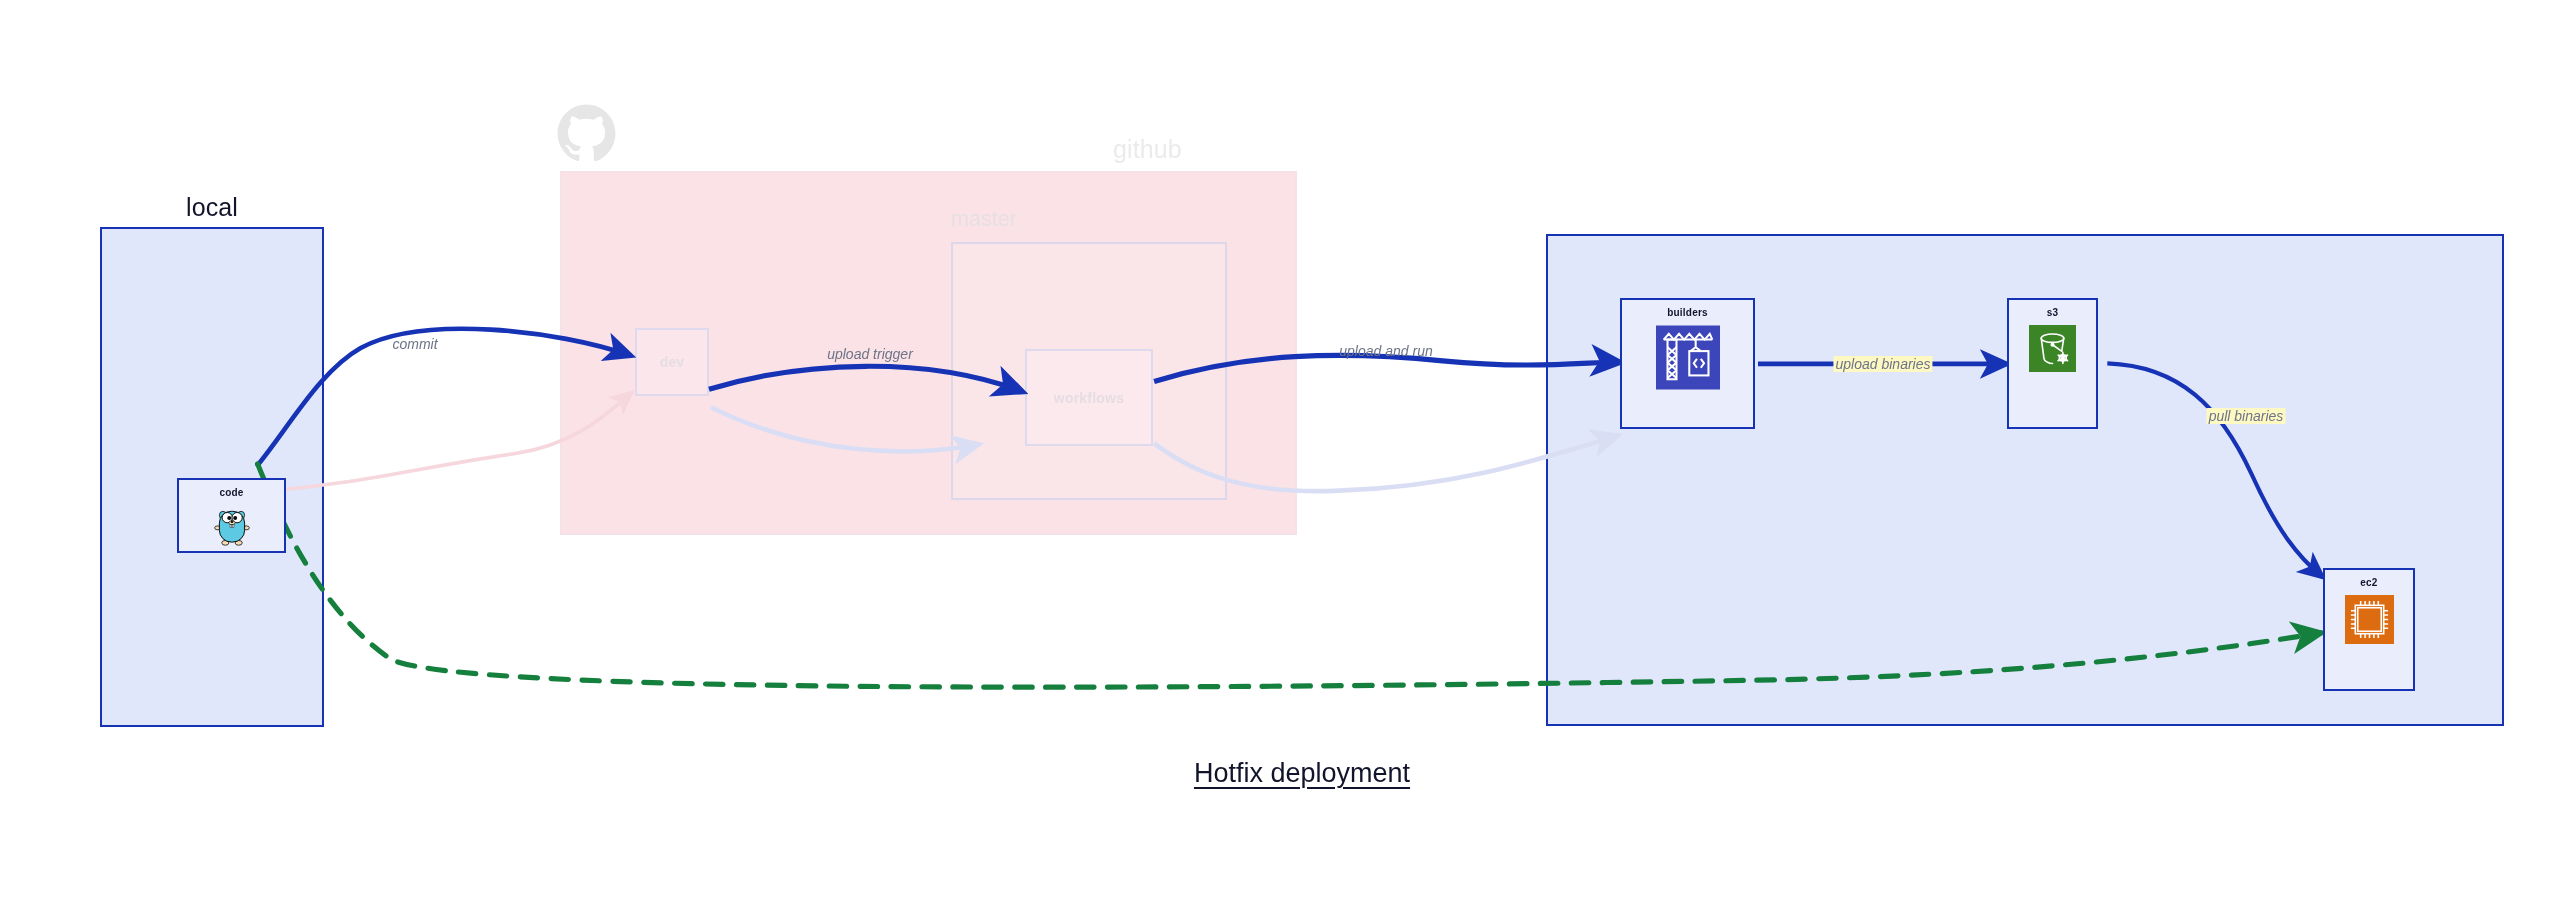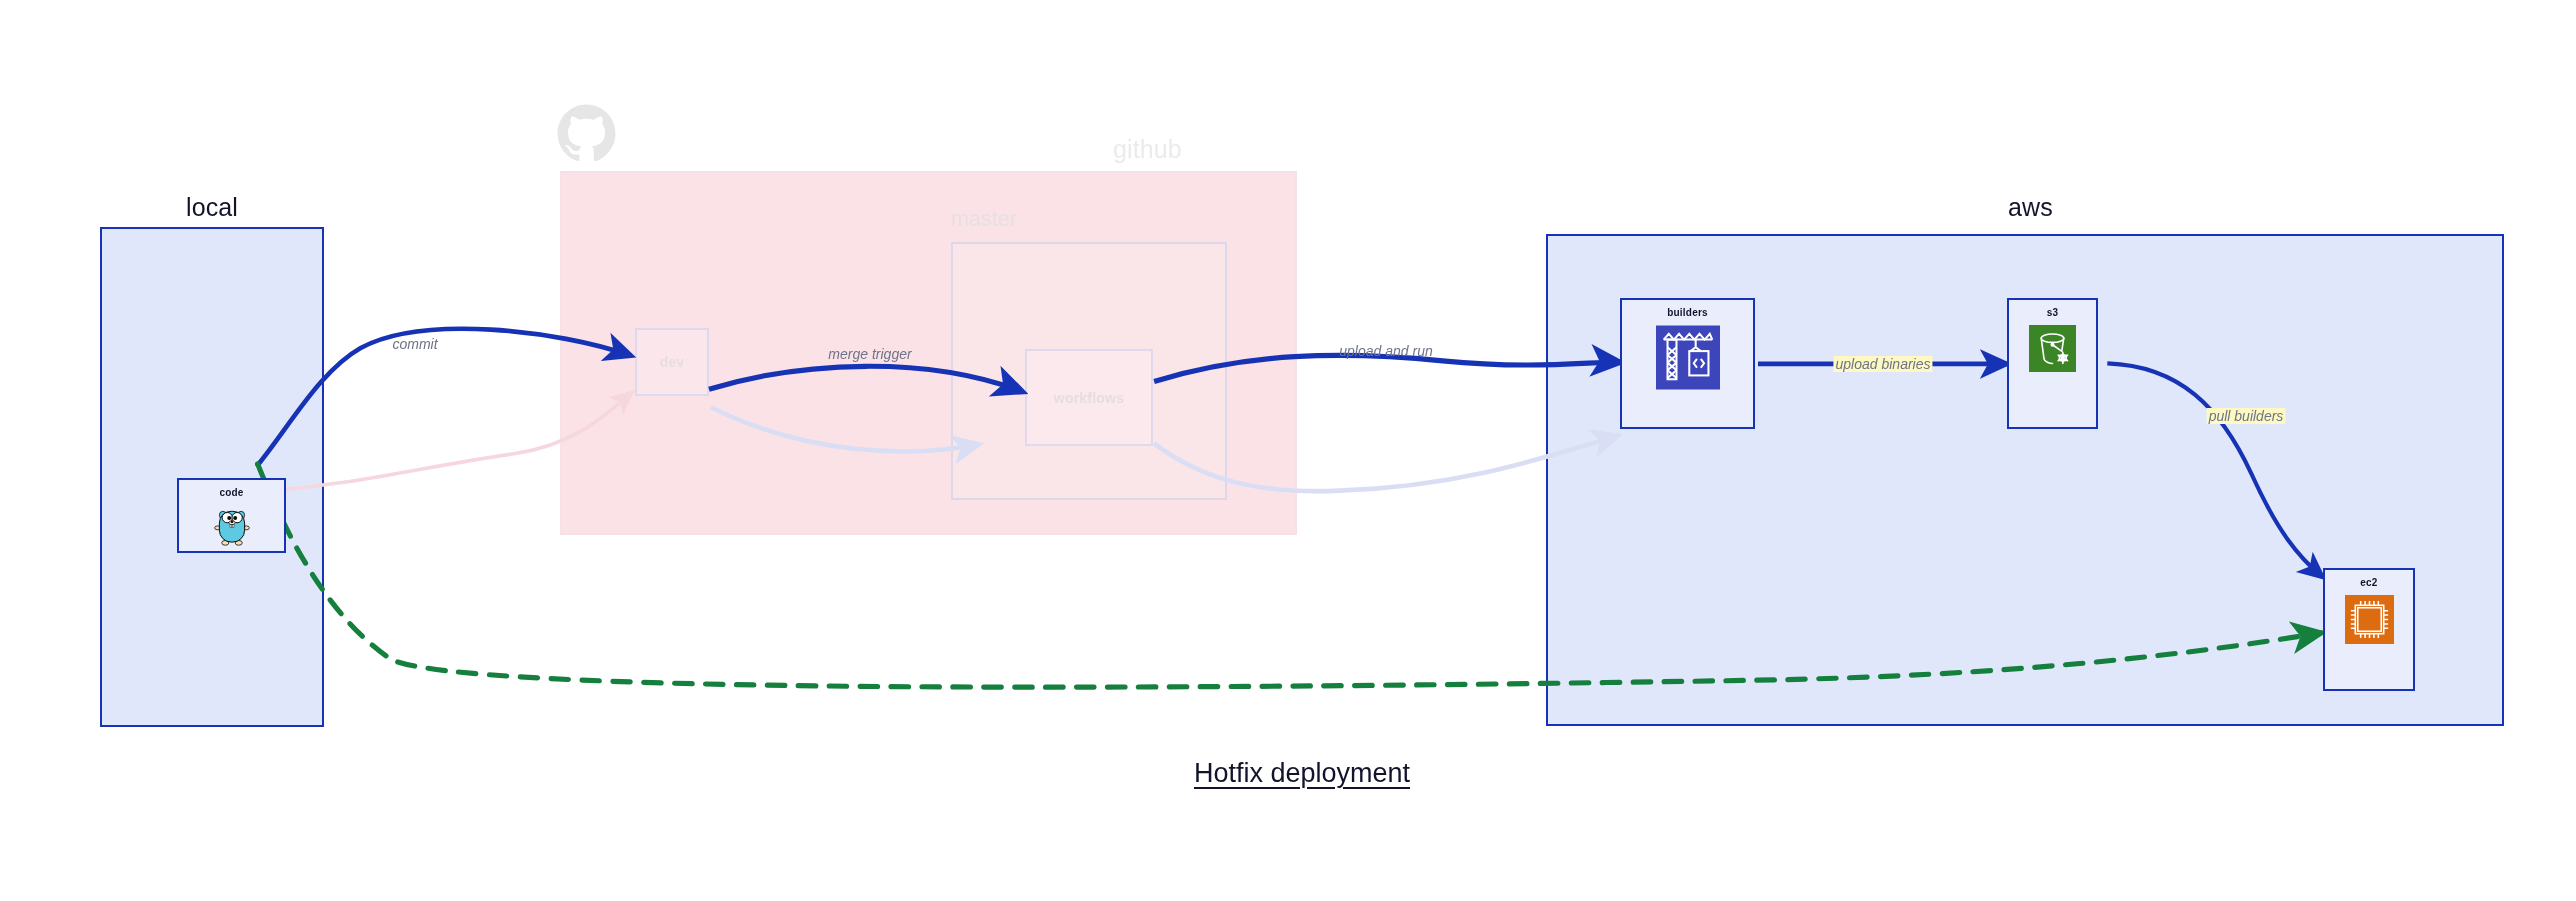--- a/index.html
+++ b/index.html
@@ -136,21 +136,20 @@
   <div class="subgroup-master" style="left:951px; top:242px; width:276px; height:258px;"></div>
 
   <div class="node ghost" style="left:635px; top:328px; width:74px; height:68px;">
     <span class="node-label">dev</span>
   </div>
 
   <div class="node ghost" style="left:1025px; top:349px; width:128px; height:97px;">
     <span class="node-label">workflows</span>
   </div>
 
-  <div class="group-title" style="left:1546px; top:193px; width:969px; text-align:center;">aws</div>
   <div class="group-box group-aws" style="left:1546px; top:234px; width:958px; height:492px;"></div>
 
   <svg class="layer" viewBox="0 0 5054 1750" width="2604" height="902">
     <defs>
       <marker id="arrow-blue" viewBox="0 0 12 12" refX="10" refY="6" markerWidth="7" markerHeight="7" orient="auto-start-reverse">
         <path d="M 0 0.5 L 12 6 L 0 11.5 L 3 6 z" fill="#1733b5"></path>
       </marker>
       <marker id="arrow-green" viewBox="0 0 12 12" refX="10" refY="6" markerWidth="7" markerHeight="7" orient="auto-start-reverse">
         <path d="M 0 0.5 L 12 6 L 0 11.5 L 3 6 z" fill="#15803d"></path>
       </marker>
@@ -261,24 +260,24 @@
         <path d="M32 21 L32 12 M41 21 L41 12 M50 21 L50 12 M59 21 L59 12 M68 21 L68 12"></path>
         <path d="M32 79 L32 88 M41 79 L41 88 M50 79 L50 88 M59 79 L59 88 M68 79 L68 88"></path>
         <path d="M21 32 L12 32 M21 41 L12 41 M21 50 L12 50 M21 59 L12 59 M21 68 L12 68"></path>
         <path d="M79 32 L88 32 M79 41 L88 41 M79 50 L88 50 M79 59 L88 59 M79 68 L88 68"></path>
       </g>
     </svg>
   </div>
 
   <div class="edge-label no-bg" style="left:415px; top:344px;">commit</div>
 
-  <div class="edge-label on-pink" style="left:870px; top:354px;">merge trigger</div>
+  <div class="edge-label on-pink" style="left:870px; top:354px;">upload trigger</div>
 
   <div class="edge-label no-bg" style="left:1386px; top:351px;">upload and run</div>
 
   <div class="edge-label on-blue" style="left:1883px; top:364px;">upload binaries</div>
 
-  <div class="edge-label on-blue" style="left:2246px; top:416px;">pull builders</div>
+  <div class="edge-label on-blue" style="left:2246px; top:416px;">pull binaries</div>
 
   <div class="caption" style="top:758px;">Hotfix deployment</div>
 
 </div>
 
 
 </body></html>

